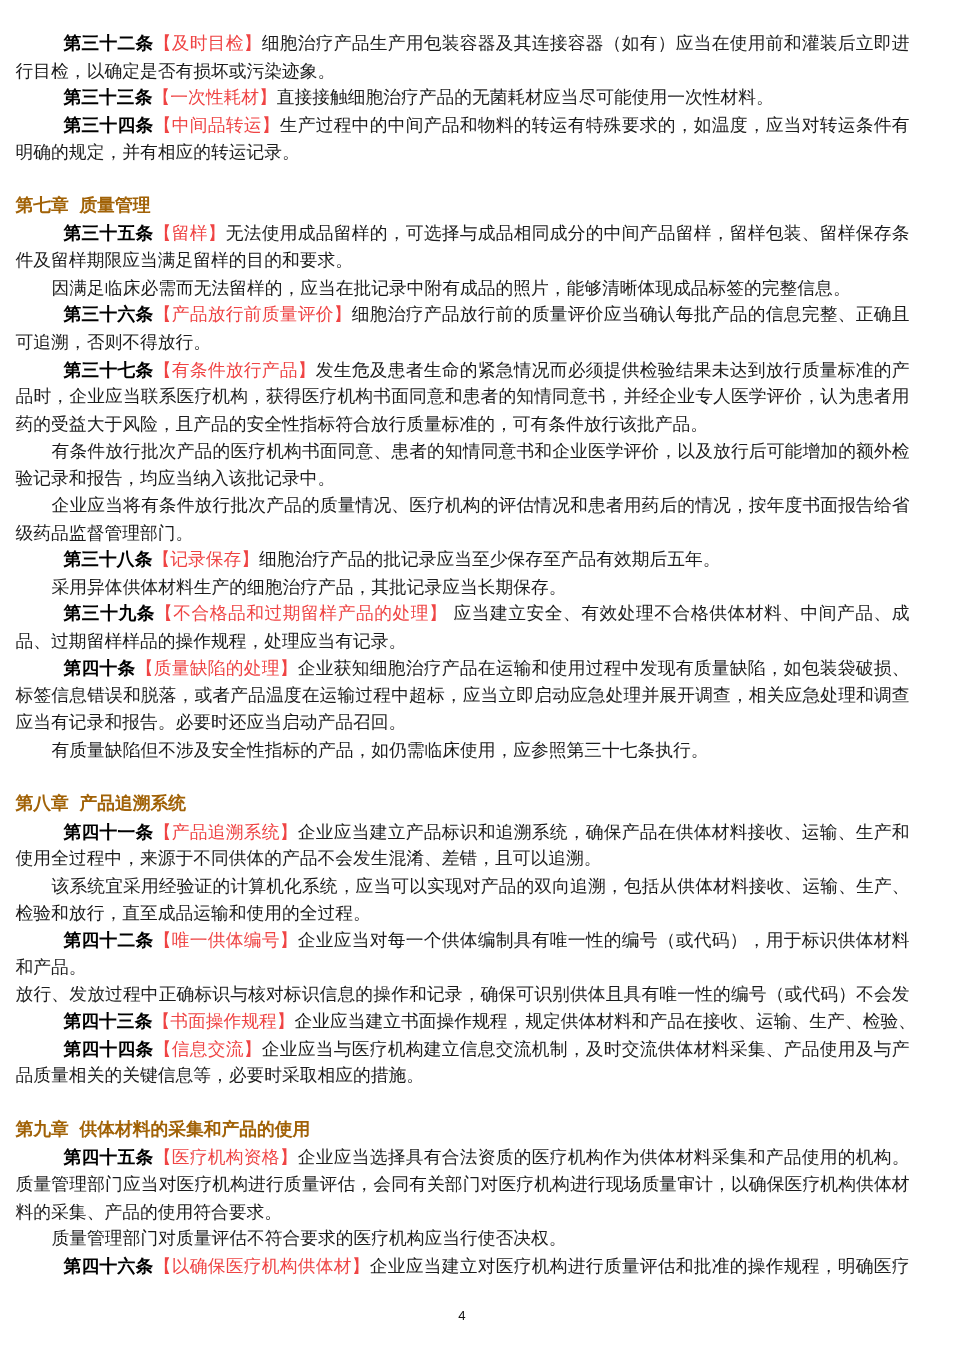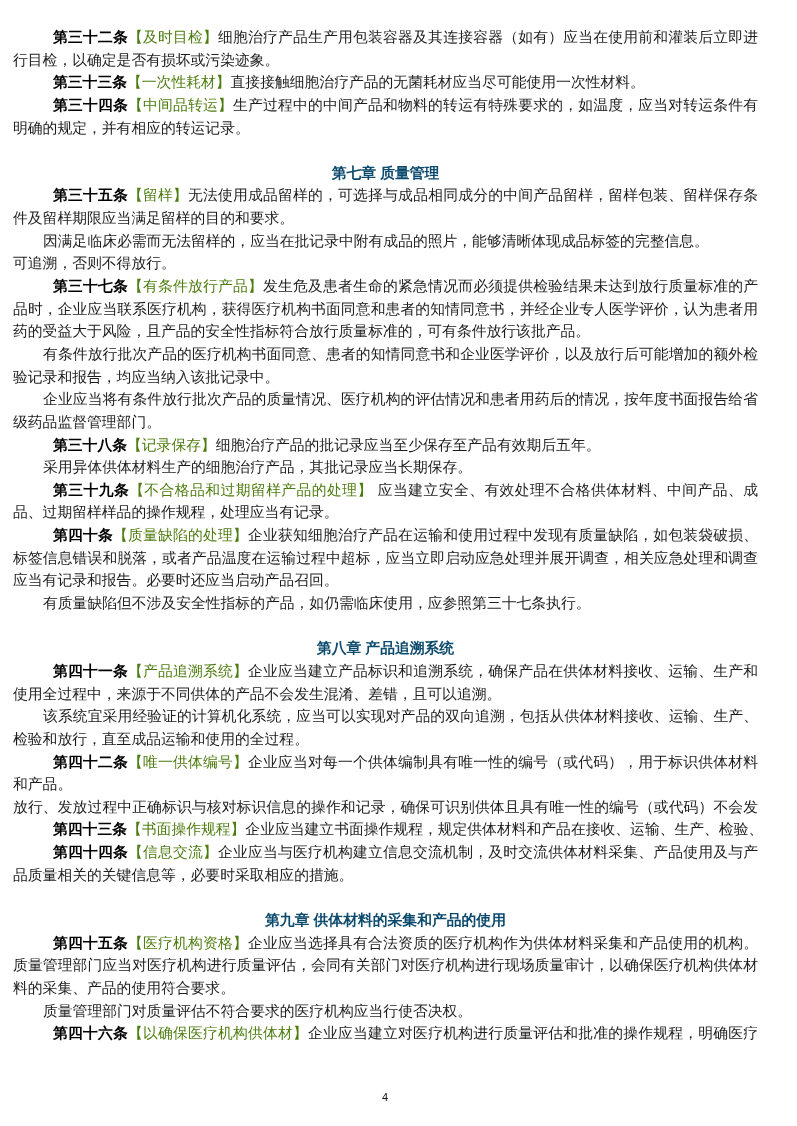--- a/index.html
+++ b/index.html
@@ -11,25 +11,25 @@
     }
     .line {
       height: 22.65px; line-height: 22.65px;
       white-space: nowrap; text-align: left;
     }
     .line.full { text-align: justify; text-align-last: justify; text-justify: inter-character; }
     .article .line.first { padding-left: 40px; }
     .plain .line.first { padding-left: 30px; }
     .num { font-family: "DejaVu Sans", "Liberation Sans", sans-serif; font-weight: bold; color: #000; text-align: right; }
     .num.wide-gap { }
-    .title { color: #4d7c0f; }
+    .title { color: #ef4444; }
     .spacer { height: 22.65px; }
     .chapter {
-      height: 22.65px; line-height: 22.65px; text-align: center;
-      font-family: Liberation Sans, sans-serif; font-weight: bold; color: #0c4a6e;
+      height: 22.65px; line-height: 22.65px; text-align: left;
+      font-family: Liberation Mono, monospace; font-weight: bold; color: #a16207;
     }
     .page-number {
       position: absolute; left: 378px; top: 1091px; width: 14px; text-align: center;
       font-family: "Liberation Sans", sans-serif; font-size: 11px; color: #111;
     }
   </style>
 </head>
 <body>
 
 <div class="page-content">
@@ -55,20 +55,21 @@
   <div class="article">
     <div class="line first full"><span class="num">第三十五条</span><span class="title">【留样】</span><span>无法使用成品留样的，可选择与成品相同成分的中间产品留样，留样包装、留样保存条</span></div>
     <div class="line"><span>件及留样期限应当满足留样的目的和要求。</span></div>
   </div>
 
   <div class="plain">
     <div class="line first"><span>因满足临床必需而无法留样的，应当在批记录中附有成品的照片，能够清晰体现成品标签的完整信息。</span></div>
   </div>
 
   <div class="article">
+    <div class="line first full"><span class="num">第三十六条</span><span class="title">【产品放行前质量评价】</span><span>细胞治疗产品放行前的质量评价应当确认每批产品的信息完整、正确且</span></div>
     <div class="line"><span>可追溯，否则不得放行。</span></div>
   </div>
 
   <div class="article">
     <div class="line first full"><span class="num">第三十七条</span><span class="title">【有条件放行产品】</span><span>发生危及患者生命的紧急情况而必须提供检验结果未达到放行质量标准的产</span></div>
     <div class="line full"><span>品时，企业应当联系医疗机构，获得医疗机构书面同意和患者的知情同意书，并经企业专人医学评价，认为患者用</span></div>
     <div class="line"><span>药的受益大于风险，且产品的安全性指标符合放行质量标准的，可有条件放行该批产品。</span></div>
   </div>
 
   <div class="plain">

